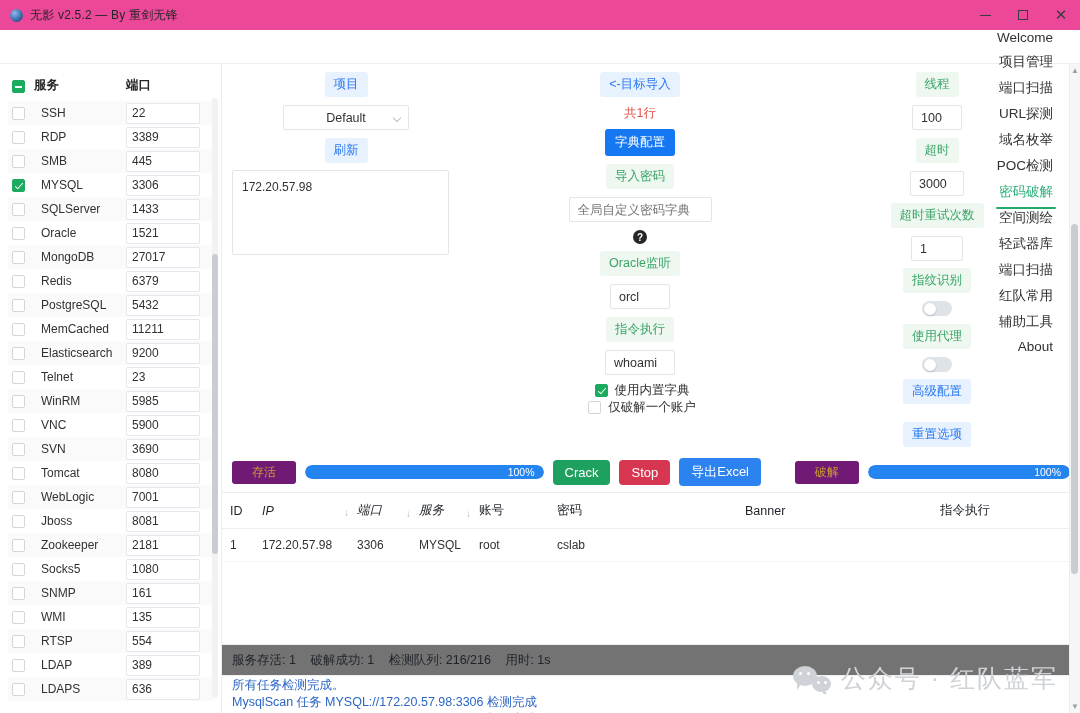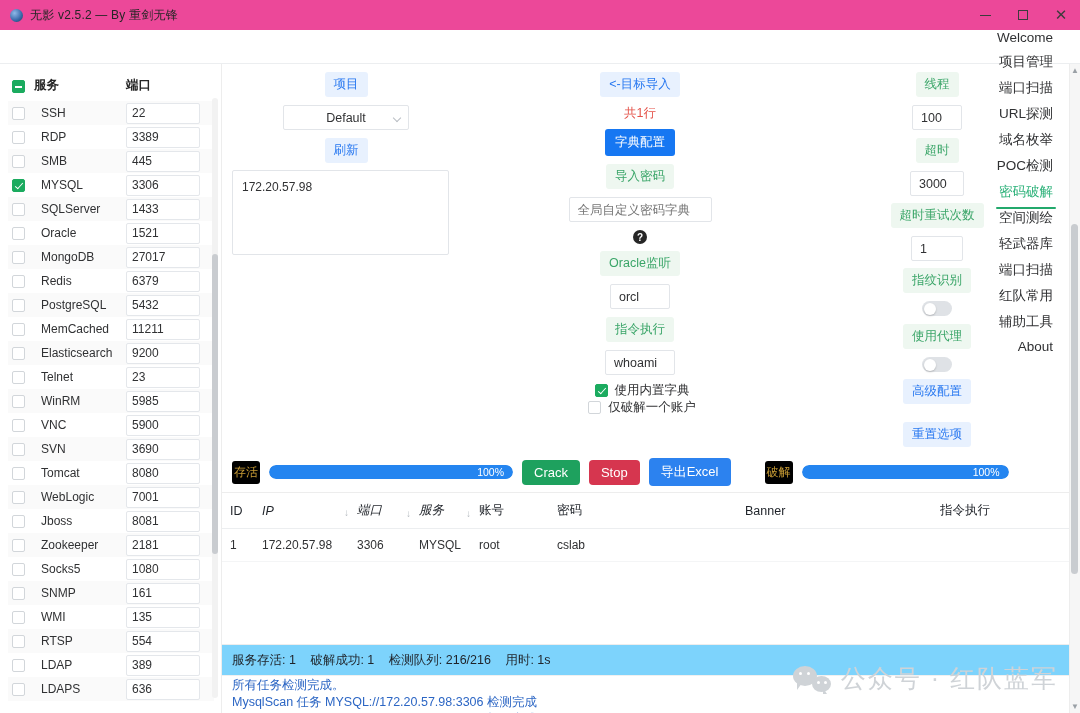--- a/index.html
+++ b/index.html
@@ -158,22 +158,22 @@
     position: relative; flex: none;
   }
   .toggle .knob {
     position: absolute; top: 1.5px; left: 2px; width: 12px; height: 12px;
     border-radius: 50%; background: #fff; box-shadow: 0 1px 2px rgba(0,0,0,.2);
   }
 
   
   .progrow { display: flex; align-items: center; padding: 4px 10px 6px 10px; gap: 9px; }
   .badge-tan {
-    background: #000000; color: #c79b34; font-size: 12px;
-    padding: 3px 2px; border-radius: 3px; white-space: nowrap;
+    background: #701a75; color: #c79b34; font-size: 12px;
+    padding: 3px 20px; border-radius: 3px; white-space: nowrap;
   }
   .pbar {
     height: 14px; border-radius: 7px; background: #eef0f2;
     position: relative; overflow: hidden;
   }
   .pbar .fill {
     position: absolute; left: 0; top: 0; bottom: 0; background: #2485f0;
     border-radius: 7px; display: flex; align-items: center; justify-content: flex-end;
   }
   .pbar .pct { color: #fff; font-size: 10.5px; padding-right: 9px; }
@@ -202,21 +202,21 @@
   .sortico {
     display: inline-block; color: #b5bac0; font-size: 10px;
     margin-left: 4px; vertical-align: middle;
   }
   .thwrap { display: flex; align-items: flex-end; font-style: italic; }
   .thwrap .sp { flex: 1; }
 
   
   .statusbar {
     border-top: 1px solid #ededed; padding: 7px 10px 6px 10px;
-    font-size: 12.5px; color: #1f2329; background: #7dd3fc;
+    font-size: 12.5px; color: #1f2329; background: #737373;
   }
   .statusbar .sep { display: inline-block; width: 11px; }
   .logbox {
     height: 38px; overflow: hidden; padding: 1px 10px 0 10px; background: #fff;
     border-top: 1px solid #f0f0f0; position: relative;
   }
   .logline { font-size: 12.5px; color: #2c66c4; line-height: 17px; white-space: nowrap; }
 
   
   .watermark {

